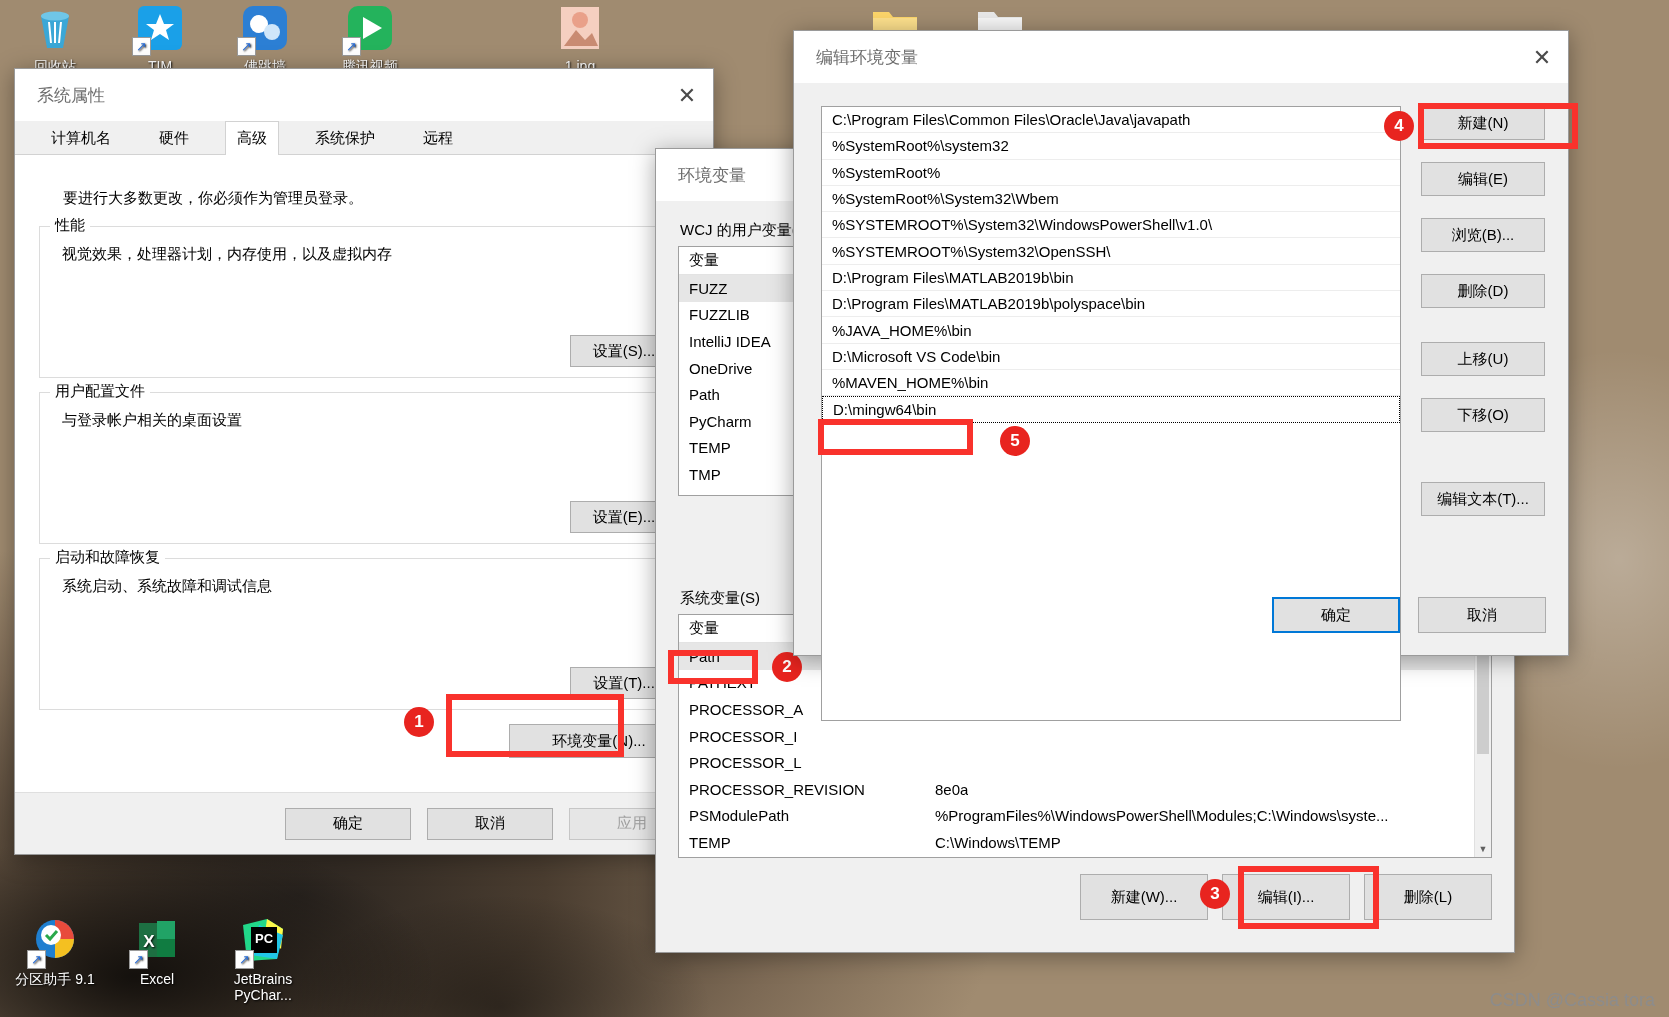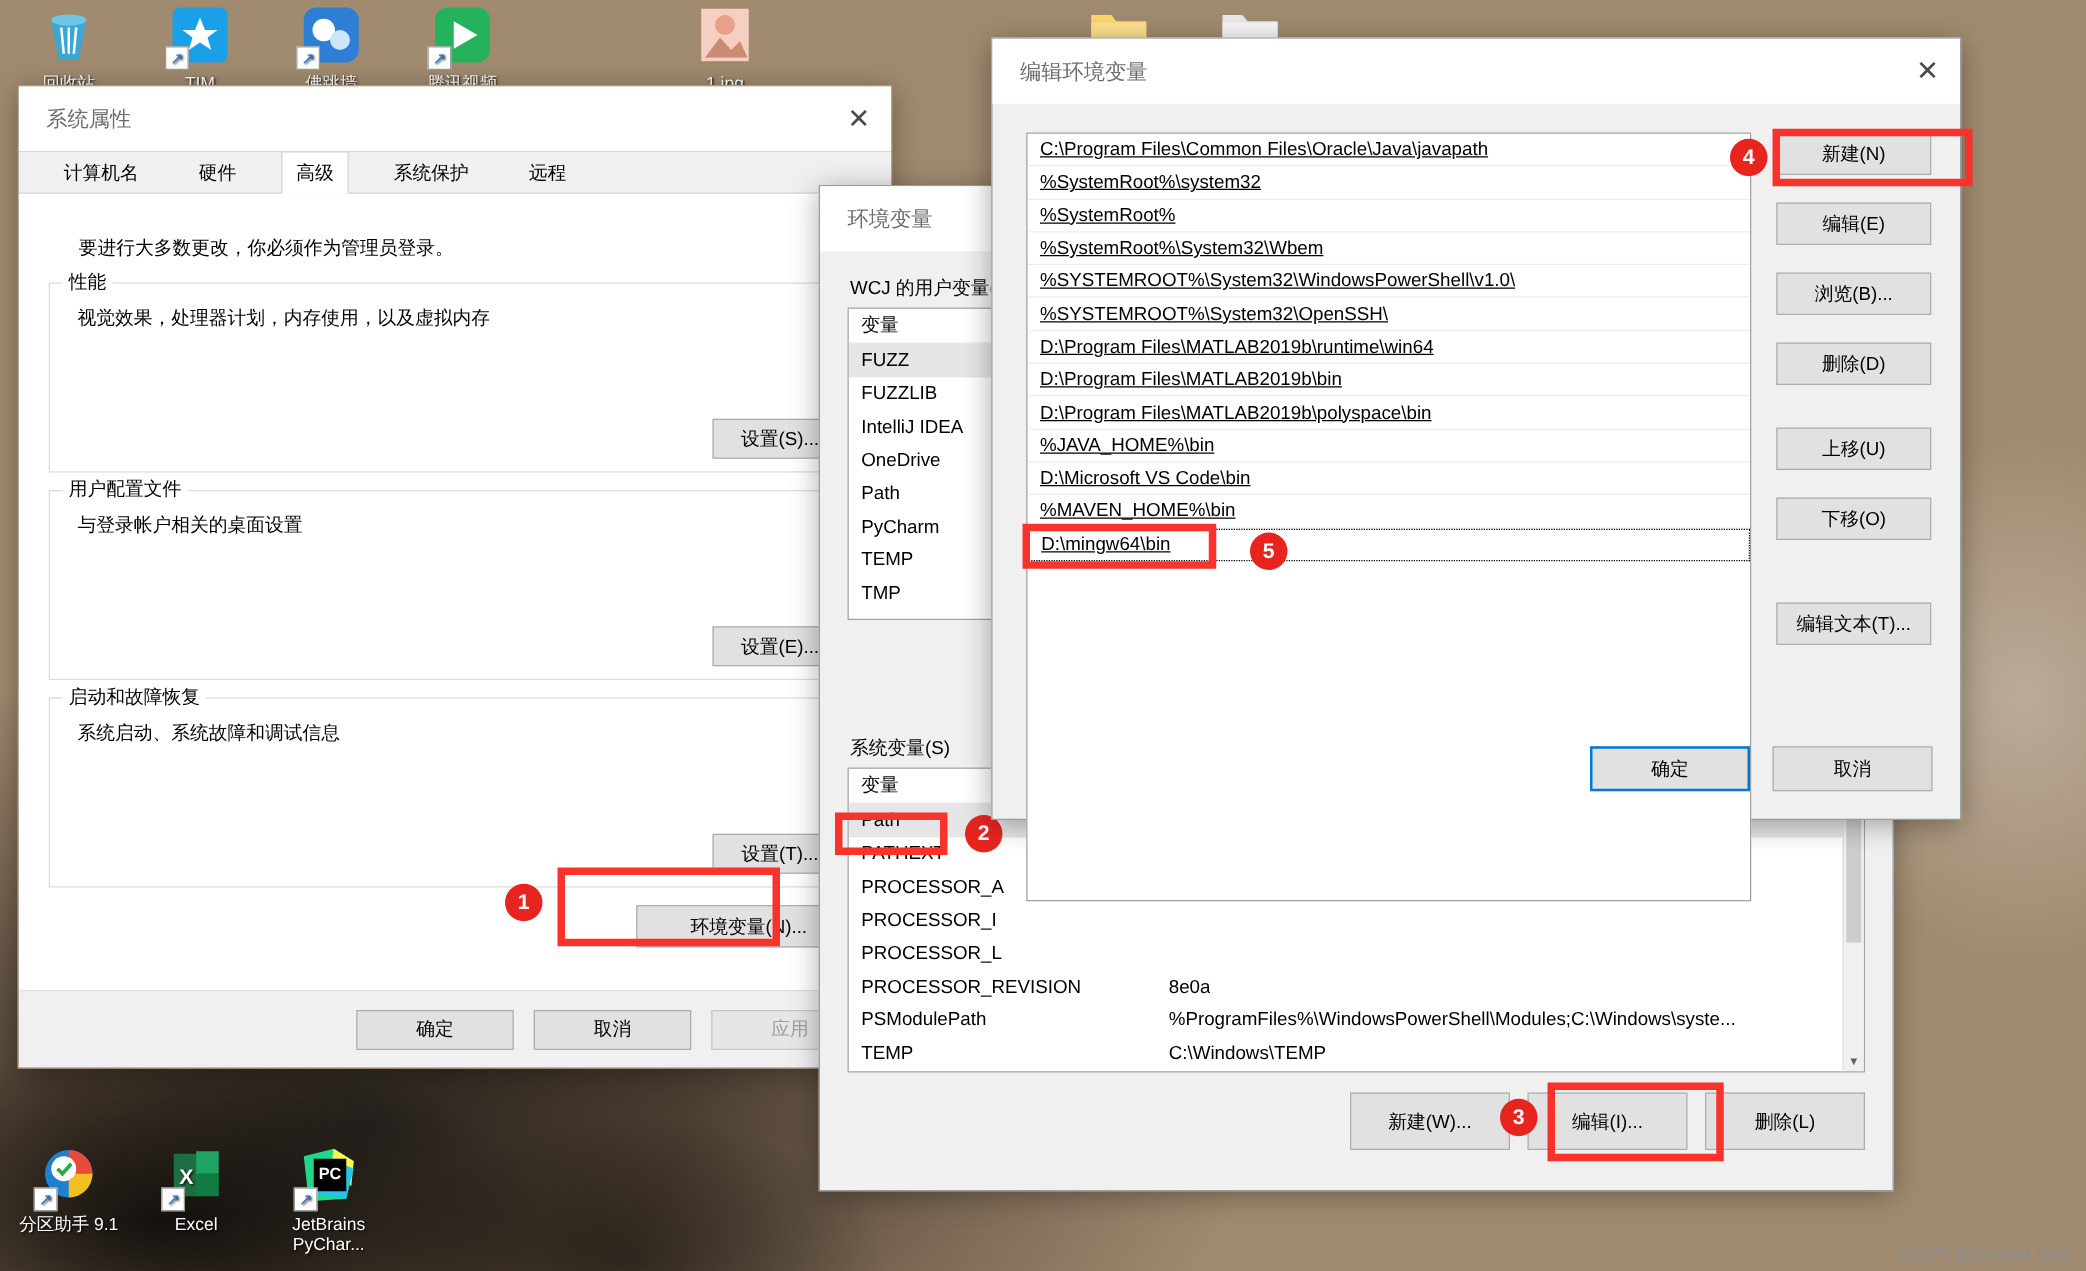--- a/index.html
+++ b/index.html
@@ -121,33 +121,33 @@
   .scrollbar{ position:absolute; right:0; top:0; bottom:0; width:17px;
               background:#f0f0f0; border-left:1px solid #e0e0e0; }
   .sb-arrow{ height:17px; display:flex; align-items:center; justify-content:center;
              font-size:9px; color:#606060; }
   .sb-thumb{ position:absolute; left:2px; right:2px; background:#cdcdcd; }
 
   
   #editenv{ left:793px; top:30px; width:776px; height:626px; }
   #editenv .ee-list{
     position:absolute; left:27px; top:75px; width:580px; height:615px;
-    border:1px solid #a0a0a0; background:#fff; overflow:hidden;text-decoration:underline;
+    border:1px solid #a0a0a0; background:#fff; overflow:hidden;
   }
   .ee-row{ height:26.3px; display:flex; align-items:center; padding-left:10px;
            font-size:15px; border-bottom:1px solid #ededed; white-space:nowrap; }
   .ee-row.focus{ border:1px dotted #000; }
   #editenv .ee-btns{ position:absolute; left:627px; top:75px; width:124px; }
   #editenv .ee-btns .btn{ width:124px; height:34px; margin-bottom:22px; }
   #editenv .ee-foot{ position:absolute; right:22px; bottom:22px;
                      display:flex; gap:18px; }
   #editenv .ee-foot .btn{ width:128px; height:36px; }
 
   .watermark{ position:absolute; right:14px; bottom:6px; color:#8c8c8c;
-              font-size:15px; }
+              font-size:18px; }
 </style>
 </head>
 <body>
 
 <div id="desktop"></div>
 
 <div class="dicon" style="left:0px;top:2px;">
   <div class="glyph">
     <svg width="52" height="52" viewBox="0 0 52 52">
       <path d="M12 14 L18 46 H34 L40 14 Z" fill="#3ba7d6"></path>
@@ -423,21 +423,20 @@
     <div class="win-close">✕</div>
   </div>
 
   <div class="ee-list">
     <div class="ee-row">C:\Program Files\Common Files\Oracle\Java\javapath</div>
     <div class="ee-row">%SystemRoot%\system32</div>
     <div class="ee-row">%SystemRoot%</div>
     <div class="ee-row">%SystemRoot%\System32\Wbem</div>
     <div class="ee-row">%SYSTEMROOT%\System32\WindowsPowerShell\v1.0\</div>
     <div class="ee-row">%SYSTEMROOT%\System32\OpenSSH\</div>
-    <div class="ee-row">D:\Program Files\MATLAB2019b\runtime\win64</div>
     <div class="ee-row">D:\Program Files\MATLAB2019b\bin</div>
     <div class="ee-row">D:\Program Files\MATLAB2019b\polyspace\bin</div>
     <div class="ee-row">%JAVA_HOME%\bin</div>
     <div class="ee-row">D:\Microsoft VS Code\bin</div>
     <div class="ee-row">%MAVEN_HOME%\bin</div>
     <div class="ee-row focus">D:\mingw64\bin</div>
   </div>
 
   <div class="ee-btns">
     <div class="btn">新建(N)</div>

